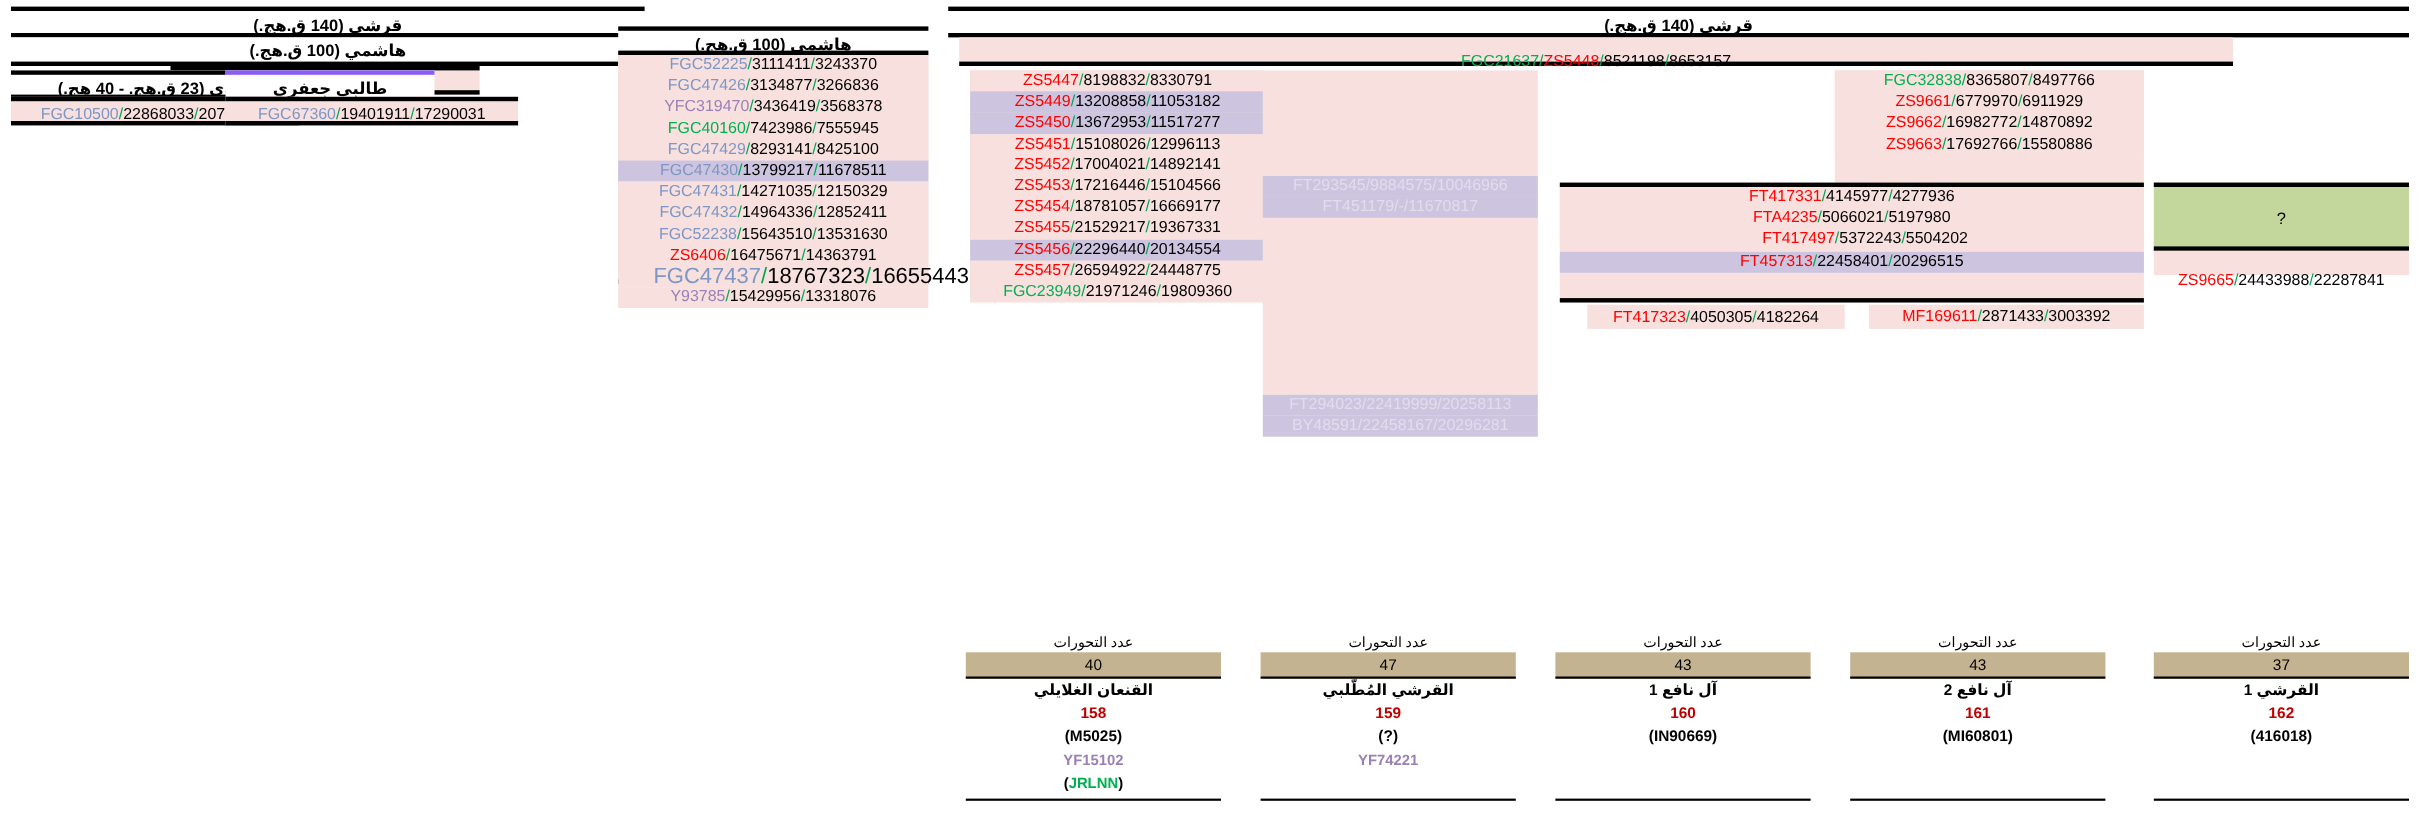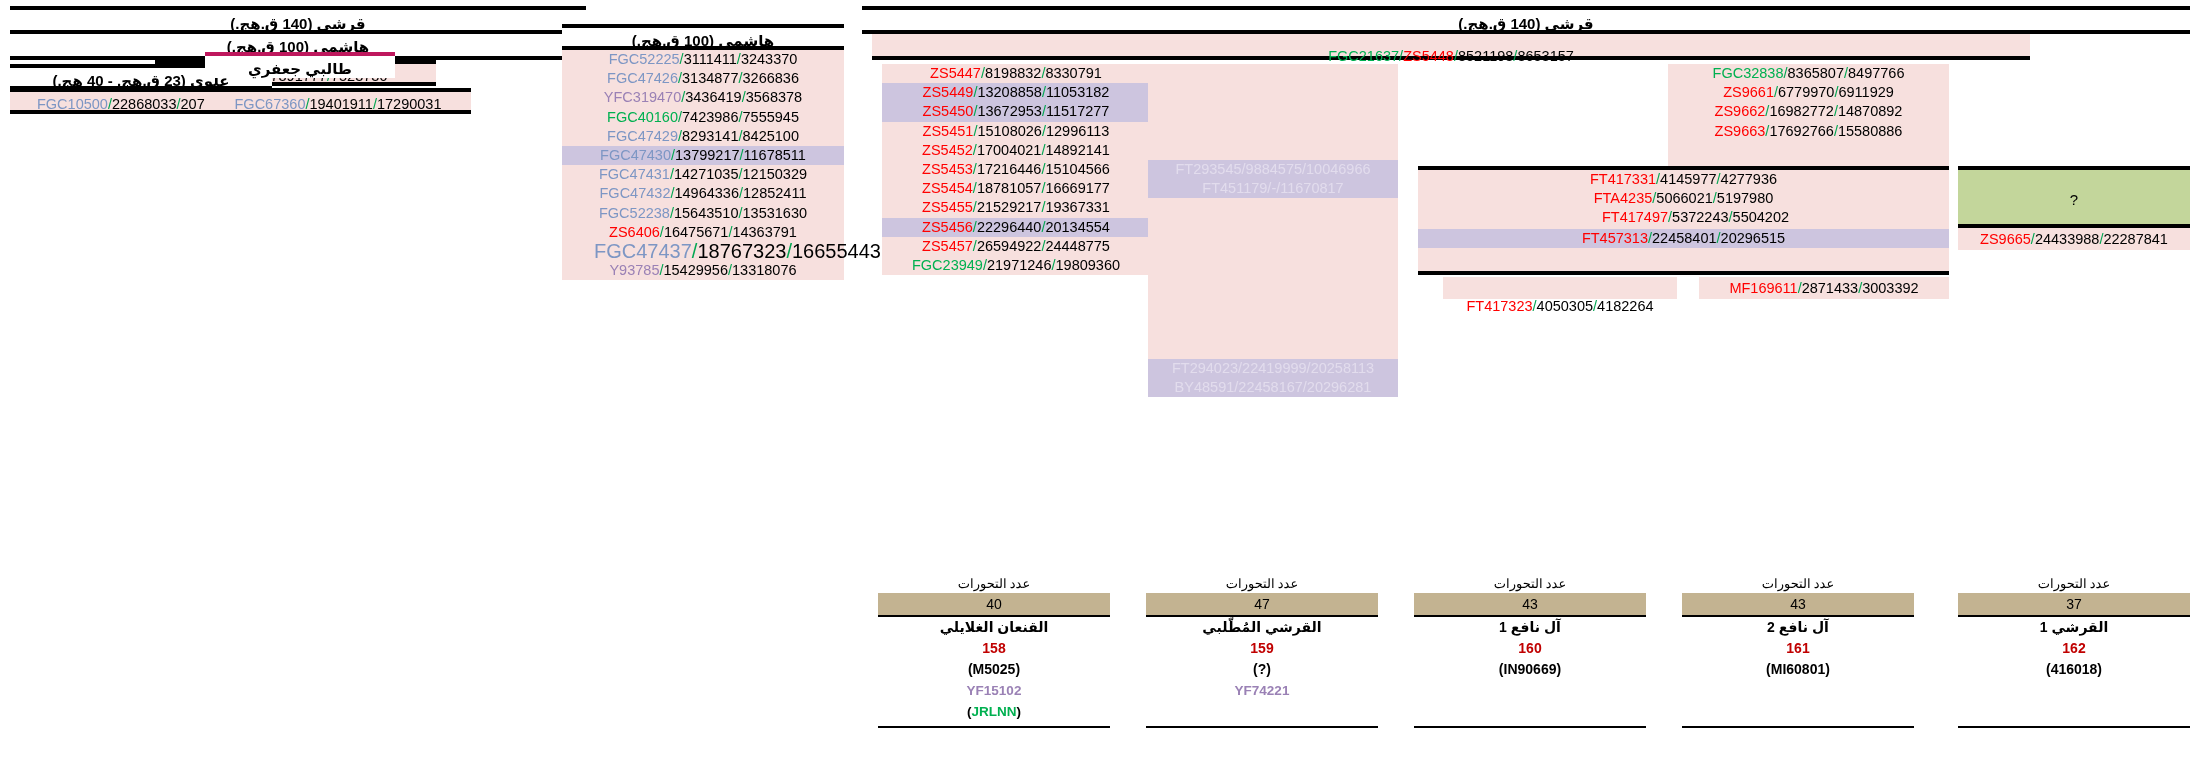--- a/index.html
+++ b/index.html
@@ -84,21 +84,21 @@
 </div>
 
 <div class="abs snpbox bt bb" style="left:155px;top:60px;width:281px;height:26px;padding-top:3px;">
   <span><span class="c-blue">FGC8703</span><span class="sep">/</span><span class="num">7391777</span><span class="sep">/</span><span class="num">7523736</span></span>
 </div>
 
 <div class="abs hdr noTop" style="left:10px;top:64px;width:262px;height:26px;padding-top:2px;border-top:4px solid #000;">
   <span>علوي (23 ق.هج. - 40 هج.)</span>
 </div>
 
-<div class="abs hdr noTop" style="left:205px;top:52px;width:190px;height:26px;padding-top:2px;border-top:4px solid #be185d;border-bottom:none;">
+<div class="abs hdr noTop" style="left:205px;top:64px;width:190px;height:26px;padding-top:2px;border-top:4px solid #8b5cf6;border-bottom:none;">
   <span>طالبي جعفري</span>
 </div>
 
 <div class="abs snpbox bt bb" style="left:10px;top:88px;width:262px;height:26px;padding-top:3px;">
   <span><span class="c-blue">FGC10500</span><span class="sep">/</span><span class="num">22868033</span><span class="sep">/</span><span class="num">20706147</span></span>
 </div>
 
 <div class="abs snpbox bt bb" style="left:205px;top:88px;width:266px;height:26px;padding-top:3px;">
   <span><span class="c-blue">FGC67360</span><span class="sep">/</span><span class="num">19401911</span><span class="sep">/</span><span class="num">17290031</span></span>
 </div>
@@ -166,31 +166,31 @@
   </div>
 
 <div class="abs bt bb" style="left:1418px;top:166px;width:531px;height:109px;background:#f7e0de;"></div>
 <div class="abs" id="ftRows" style="left:1418px;top:170px;width:531px;">
     <div class="abs snpbox " style="position: relative; height: 19.2px; line-height: 19.2px; font-size: 14.5px;"><span><span class="c-red">FT417331</span><span class="sep">/</span><span class="num">4145977</span><span class="sep">/</span><span class="num">4277936</span></span></div>
     <div class="abs snpbox " style="position: relative; height: 19.2px; line-height: 19.2px; font-size: 14.5px;"><span><span class="c-red">FTA4235</span><span class="sep">/</span><span class="num">5066021</span><span class="sep">/</span><span class="num">5197980</span></span></div>
     <div class="abs snpbox " style="position: relative; height: 19.2px; line-height: 19.2px; font-size: 14.5px; margin-bottom: 1px; padding-left: 24px;"><span><span class="c-red">FT417497</span><span class="sep">/</span><span class="num">5372243</span><span class="sep">/</span><span class="num">5504202</span></span></div>
     <div class="abs snpbox purple" style="position: relative; height: 19.2px; line-height: 19.2px; font-size: 14.5px;"><span><span class="c-red">FT457313</span><span class="sep">/</span><span class="num">22458401</span><span class="sep">/</span><span class="num">20296515</span></span></div>
   </div>
 
-<div class="abs snpbox" style="left:1443px;top:277px;width:234px;height:22px;padding-top:20px;">
+<div class="abs snpbox" style="left:1443px;top:277px;width:234px;height:22px;padding-top:3px;">
   <span><span class="c-red">FT417323</span><span class="sep">/</span><span class="num">4050305</span><span class="sep">/</span><span class="num">4182264</span></span>
 </div>
 <div class="abs snpbox" style="left:1699px;top:277px;width:250px;height:22px;padding-top:2px;">
   <span><span class="c-red">MF169611</span><span class="sep">/</span><span class="num">2871433</span><span class="sep">/</span><span class="num">3003392</span></span>
 </div>
 
 <div class="abs snpbox green bt bb" style="left:1958px;top:166px;width:232px;height:62px;padding-top:20px;font-size:15px;">
   <span>?</span>
 </div>
-<div class="abs snpbox" style="left:1958px;top:228px;width:232px;height:22px;padding-top:2px;">
+<div class="abs snpbox" style="left:1958px;top:228px;width:232px;height:22px;padding-top:18px;">
   <span><span class="c-red">ZS9665</span><span class="sep">/</span><span class="num">24433988</span><span class="sep">/</span><span class="num">22287841</span></span>
 </div>
 
 <div class="abs" id="summaryCards" style="left:878px;top:575px;width:1312px;height:180px;">
     <div class="abs card" style="left: 0px; top: 0px; width: 232px;">
       <div class="cap">عدد التحورات</div>
       <div class="cnt">40</div>
       <div class="nm">القنعان الغلايلي</div>
       <div class="n2">158</div>
       <div class="n3">(M5025)</div>

